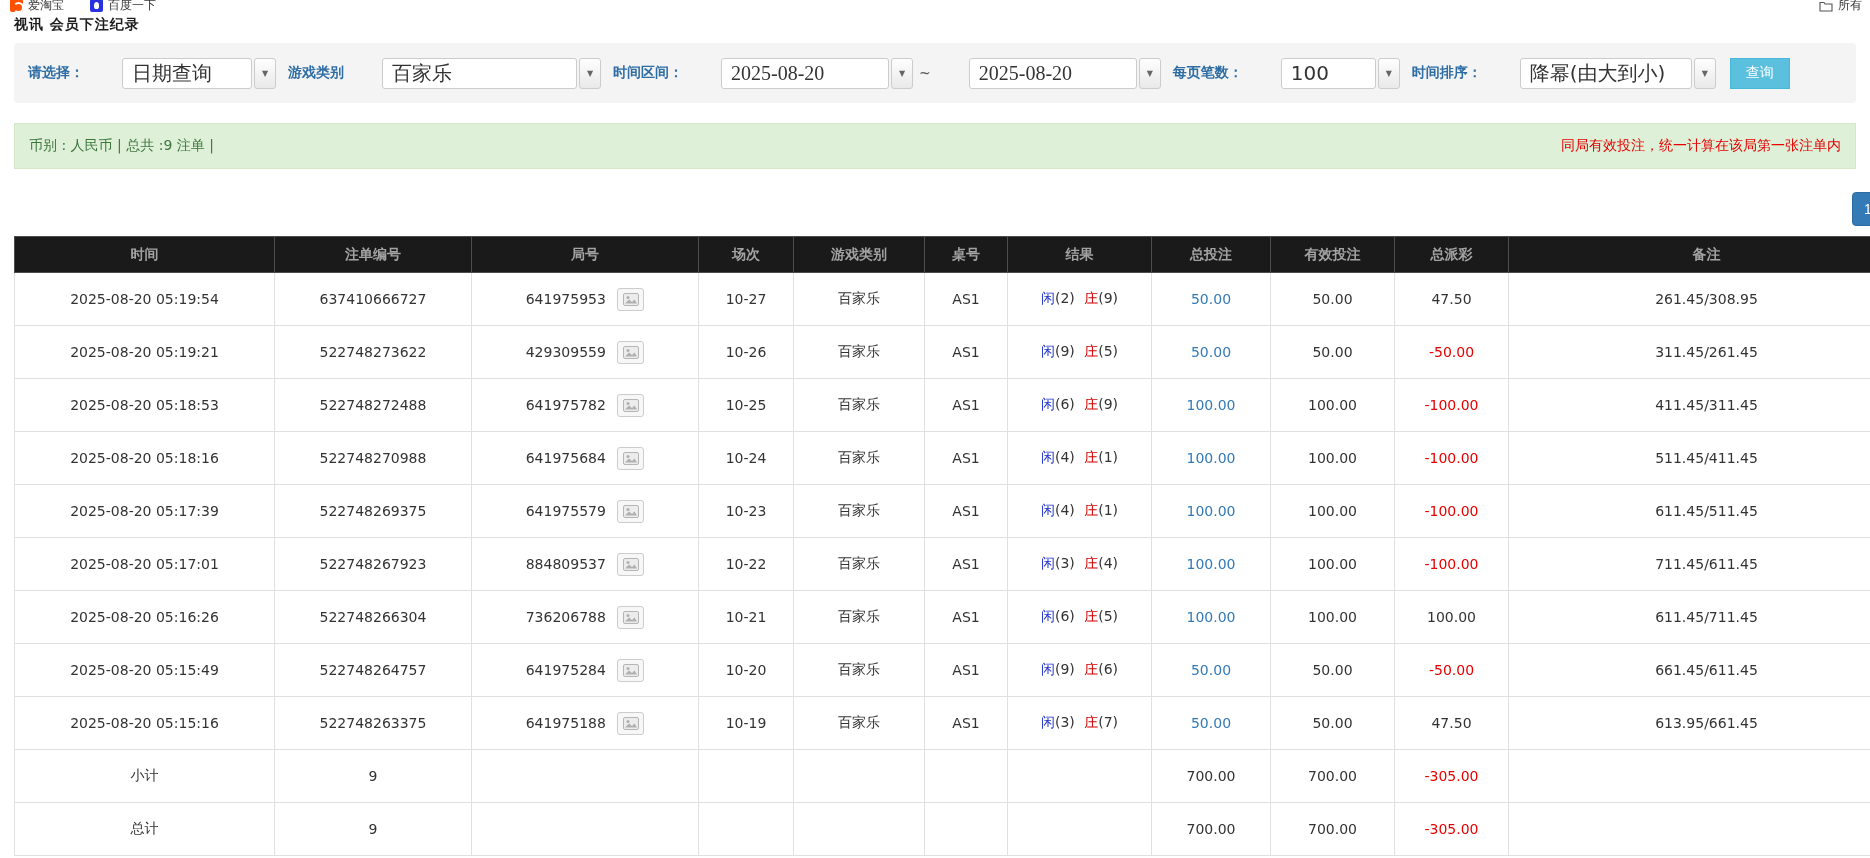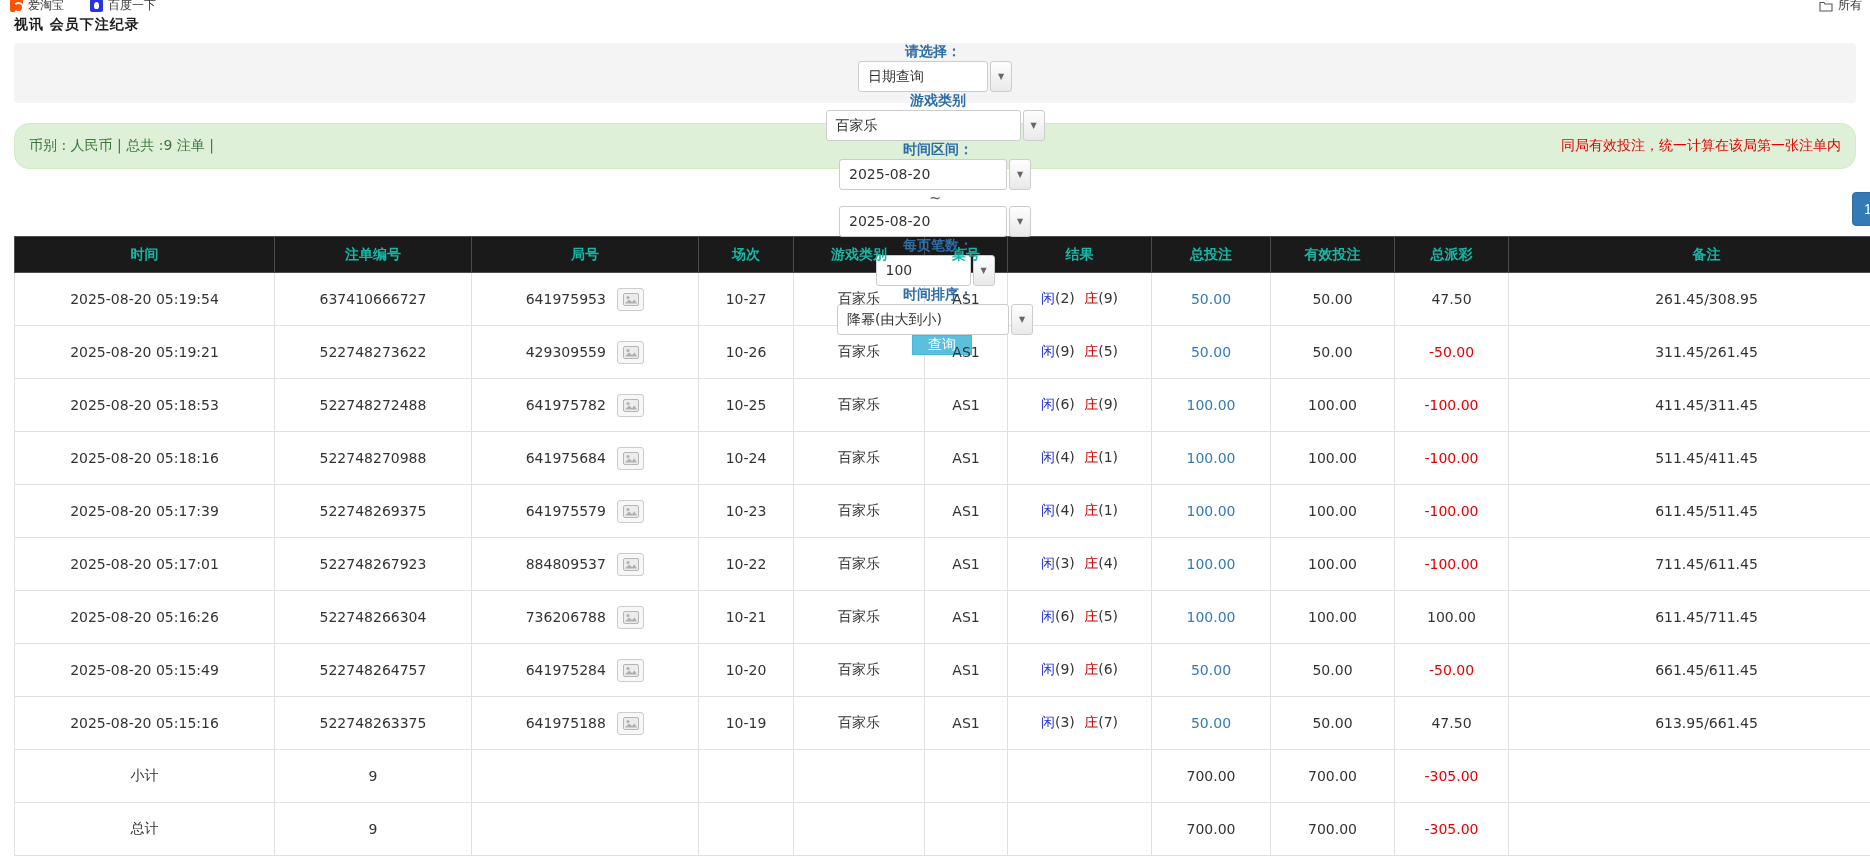--- a/index.html
+++ b/index.html
@@ -17,50 +17,50 @@
   .favicon.baidu { background: #2932e1; }
   .favicon.baidu::after { content:""; position:absolute; left:4px; top:3px; width:5px; height:7px;
     background:#fff; border-radius: 50% 50% 40% 40%; }
   .all-bookmarks { margin-left: auto; display: inline-flex; align-items: center; gap: 5px; cursor: pointer; }
 
   
   .page-title { margin: 1px 0 9px 14px; font-size: 14px; font-weight: bold; color: #1d1d1d; letter-spacing: 1px; }
 
   
   .filter-bar { margin: 0 14px; background: #f4f4f4; border-radius: 4px; height: 60px;
-    display: flex; align-items: center; padding: 0 12px; white-space: nowrap; flex-direction: column; }
+    display: flex; align-items: center; padding: 0 12px; white-space: nowrap; }
   .f-label { color: #2e6da4; font-weight: bold; font-size: 14px; margin: 0 6px 0 12px; }
   .f-label:first-child { margin-left: 2px; }
   .combo { display: inline-flex; align-items: center; }
   .combo-value { background: #fff; border: 1px solid #ccc; border-radius: 3px; height: 31px;
-    line-height: 29px; padding: 0 9px; font-size: 14px; color: #333; cursor: pointer; overflow: hidden; }
+    line-height: 29px; padding: 0 9px; font-size: 20px; color: #333; cursor: pointer; overflow: hidden; margin-left: 32px; }
   .combo-caret { width: 22px; height: 31px; margin-left: 2px; border: 1px solid #ccc; border-radius: 3px;
     background: linear-gradient(#fefefe, #e9e9e9); color: #666; font-size: 8px;
     display: inline-flex; align-items: center; justify-content: center; cursor: pointer; }
-  .w-query { width: 130px; } .w-game { width: 195px; } .w-date { width: 168px; }
+  .w-query { width: 130px; } .w-game { width: 195px; } .w-date { width: 168px; font-family: Liberation Serif, serif; }
   .w-size { width: 95px; }  .w-sort { width: 172px; }
   .tilde { margin: 0 6px; color: #555; font-size: 14px; }
   .search-btn { margin-left: 14px; height: 31px; padding: 0 15px; background: #5bc0de;
     border: 1px solid #46b8da; color: #fff; border-radius: 0; font-size: 14px; cursor: pointer; }
 
   
-  .summary-bar { margin: 20px 14px 0; background: #dff0d8; border: 1px solid #d6e9c6; border-radius: 15px;
+  .summary-bar { margin: 20px 14px 0; background: #dff0d8; border: 1px solid #d6e9c6; border-radius: 0;
     padding: 13px 14px; display: flex; justify-content: space-between; align-items: center; font-size: 14px; }
   .summary-left { color: #3c763d; }
   .summary-right { color: #e60000; }
 
   
   .pagination-row { position: relative; height: 36px; margin-top: 23px; }
   .page-btn { position: absolute; right: -14px; top: 0; width: 32px; height: 34px; background: #337ab7;
     border: 1px solid #2e6da4; color: #fff; border-radius: 4px; font-size: 14px; cursor: pointer; }
 
   
   table.bets { margin-left: 14px; width: 1890px; border-collapse: collapse; table-layout: fixed;
     margin-top: 8px; font-size: 14px; }
-  table.bets th { background: #1a1a1a; color: #14b8a6; font-weight: bold; height: 36px;
+  table.bets th { background: #1a1a1a; color: #a3a3a3; font-weight: bold; height: 36px;
     border: 1px solid #4d4d4d; text-align: center; }
   table.bets td { height: 53px; text-align: center; color: #333; border: 1px solid #e0e0e0; background: #fff; }
   .bet-link { color: #337ab7; text-decoration: none; cursor: pointer; }
   .neg { color: #e60000 !important; }
   .player { color: #2233cc; }
   .banker { color: #d10000; margin-left: 5px; }
   .score { color: #333; }
   .icon-btn { width: 27px; height: 23px; margin-left: 7px; border: 1px solid #ccc; border-radius: 3px;
     background: #f7f7f7; display: inline-flex; align-items: center; justify-content: center;
     vertical-align: middle; cursor: pointer; }

